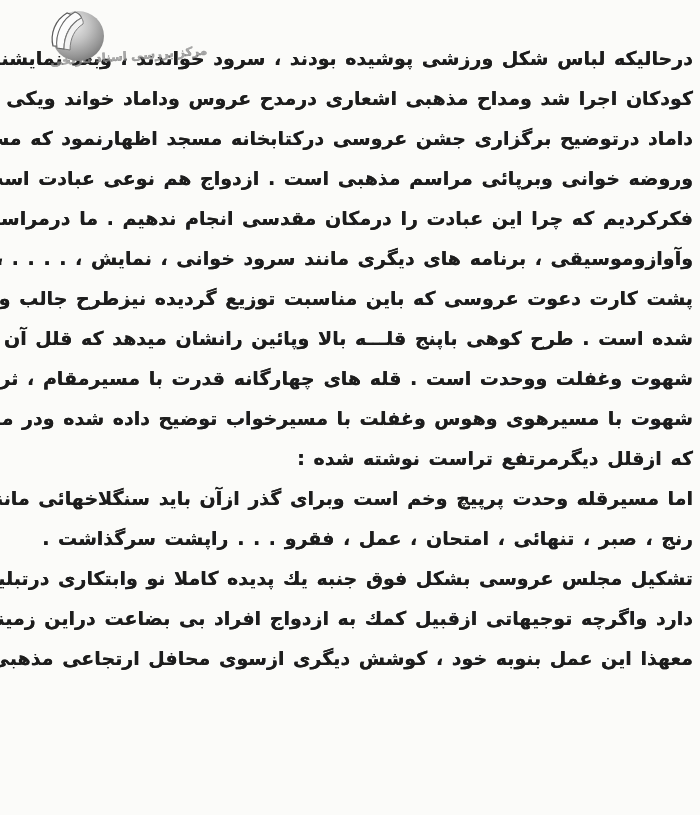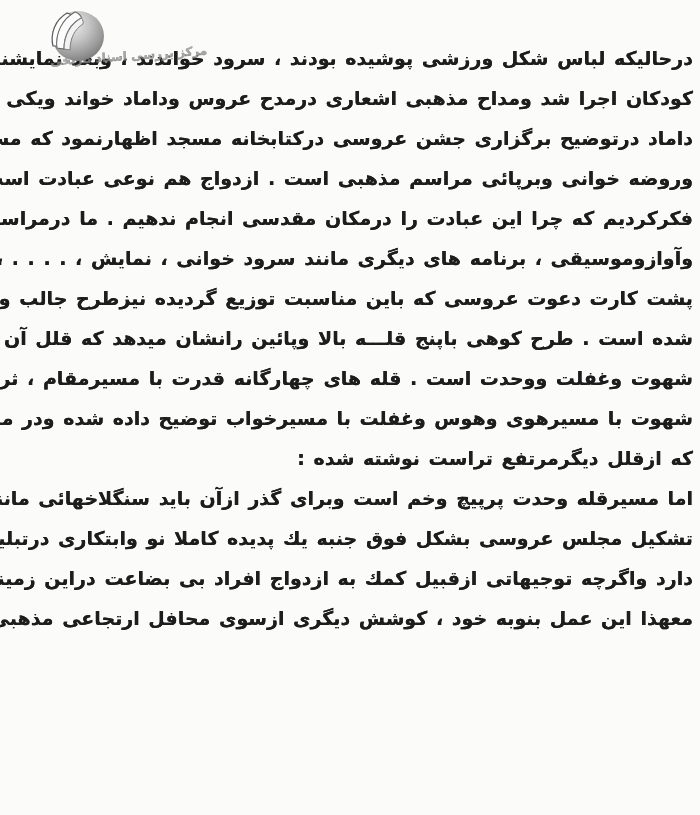--- a/index.html
+++ b/index.html
@@ -108,18 +108,19 @@
     <div class="doc-line">داماد درتوضيح برگزارى جشن عروسى دركتابخانه مسجد اظهارنمود كه مسجد جاى عبادت</div>
     <div class="doc-line">وروضه خوانى وبرپائى مراسم مذهبى است . ازدواج هم نوعى عبادت است . بهمين دليـــل</div>
     <div class="doc-line">فكركرديم كه چرا اين عبادت را درمكان مقدسى انجام ندهيم . ما درمراسم خود بجاى رقـــص</div>
     <div class="doc-line">وآوازوموسيقى ، برنامه هاى ديگرى مانند سرود خوانى ، نمايش ، . . . . ، گذاشته ايم .</div>
     <div class="doc-line">پشت كارت دعوت عروسى كه باين مناسبت توزيع گرديده نيزطرح جالب ونوظهورى چـــاپ</div>
     <div class="doc-line">شده است . طرح كوهى باپنج قلـــه بالا وپائين رانشان ميدهد كه قلل آن قدرت ، شـــروت ،</div>
     <div class="doc-line">شهوت وغفلت ووحدت است . قله هاى چهارگانه قدرت با مسيرمقام ، ثروت با مسيرپـــول</div>
     <div class="doc-line">شهوت با مسيرهوى وهوس وغفلت با مسيرخواب توضيح داده شده ودر مورد مسيرقله وحدت</div>
     <div class="doc-line short">كه ازقلل ديگرمرتفع تراست نوشته شده :</div>
     <div class="doc-line">اما مسيرقله وحدت پرپيچ وخم است وبراى گذر ازآن بايد سنگلاخهائى مانند تمسخرد يگران،</div>
+    <div class="doc-line short">رنج ، صبر ، تنهائى ، امتحان ، عمل ، فقرو . . . راپشت سرگذاشت .</div>
     <div class="doc-line">تشكيل مجلس عروسى بشكل فوق جنبه يك پديده كاملا نو وابتكارى درتبليغات مذهبـــــى</div>
     <div class="doc-line">دارد واگرچه توجيهاتى ازقبيل كمك به ازدواج افراد بى بضاعت دراين زمينه بعمل ميآيـــد ،</div>
     <div class="doc-line">معهذا اين عمل بنوبه خود ، كوشش ديگرى ازسوى محافل ارتجاعى مذهبى است كه بتوانـــــد</div>
   </div>
 
 </div>
 
 </body></html>

